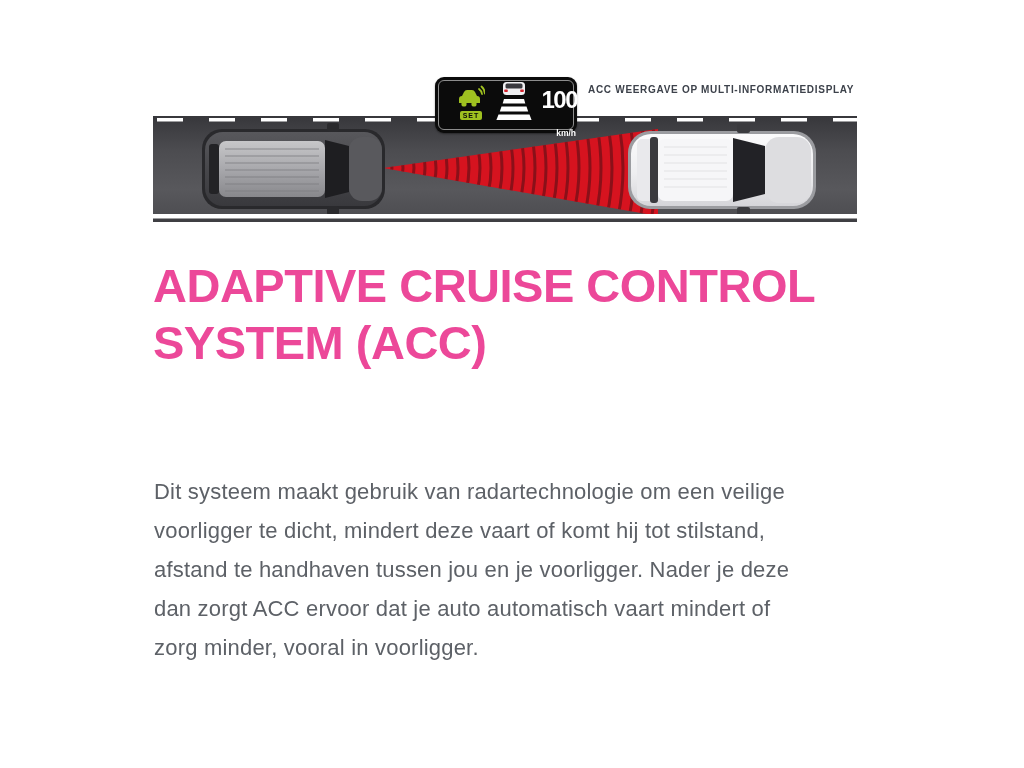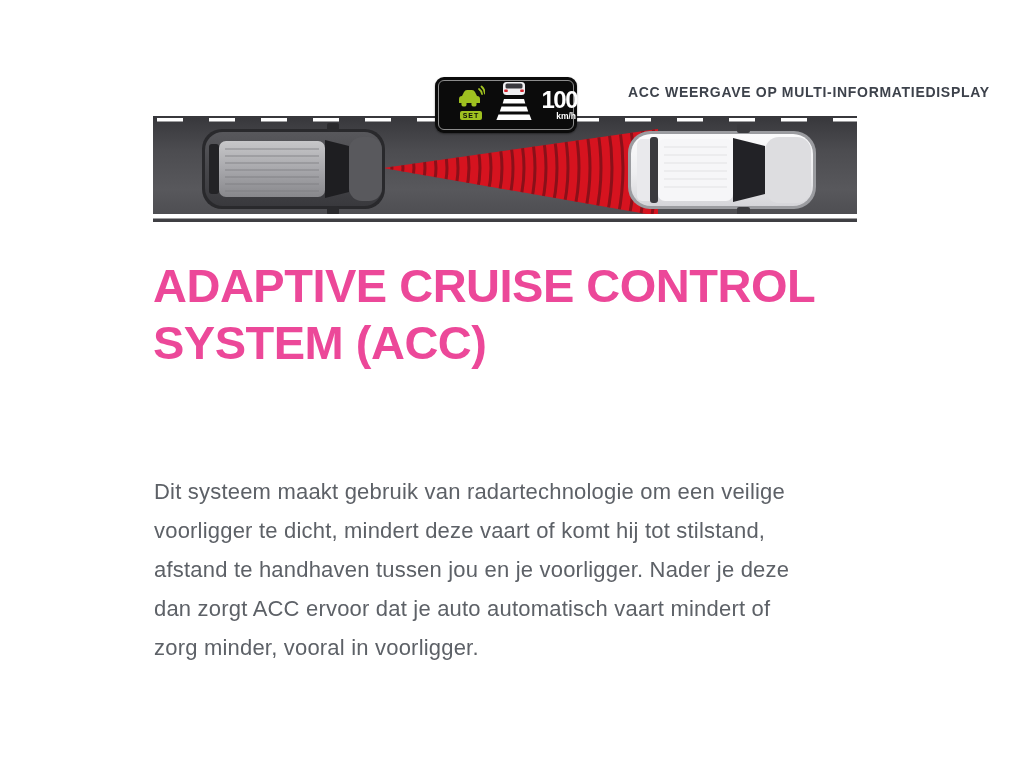--- a/index.html
+++ b/index.html
@@ -31,25 +31,25 @@
     margin-top:2px; background:#9fc120; color:#0b0b0b;
     font-size:7px; font-weight:700; letter-spacing:1px; line-height:9px;
     padding:0 3px; border-radius:2px;
   }
   .badge-distance { margin-left:7px; margin-top:5px; }
   .badge-speed { margin-left:5px; margin-top:12px; text-align:right; width:42px; }
   .speed-value {
     color:#ffffff; font-size:24px; font-weight:700; line-height:22px;
     letter-spacing:-1.5px;
   }
-  .speed-unit { color:#ffffff; font-size:8.5px; font-weight:700; line-height:9px; margin-top:1px; padding-right:1px; }
+  .speed-unit { color:#ffffff; font-size:8.5px; font-weight:700; line-height:9px; margin-top:18px; padding-right:1px; }
 
   .display-caption {
-    position:absolute; left:628px; top:84px;
-    font-size:14px; font-weight:700; letter-spacing:.7px;
+    position:absolute; left:588px; top:84px;
+    font-size:10px; font-weight:700; letter-spacing:.7px;
     color:#3d424b; white-space:nowrap;
   }
 
   
   .page-title {
     position:absolute; left:153px; top:257px;
     font-size:47px; font-weight:700; line-height:57px;
     color:#ec4899; letter-spacing:-.5px;
   }
   .page-title span { display:block; }

